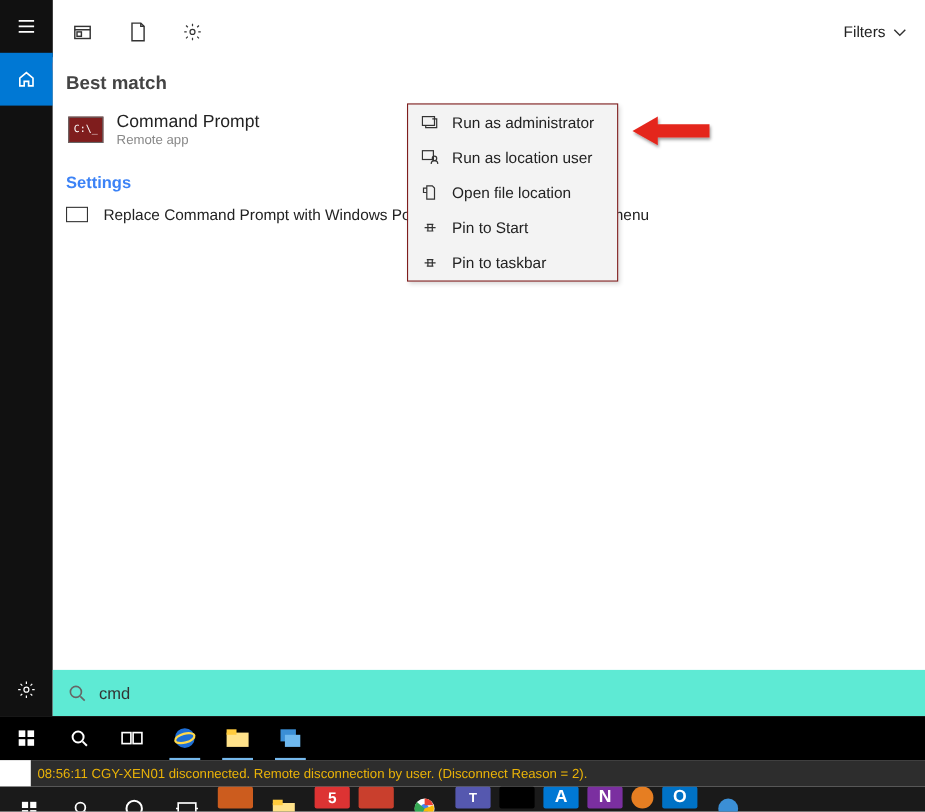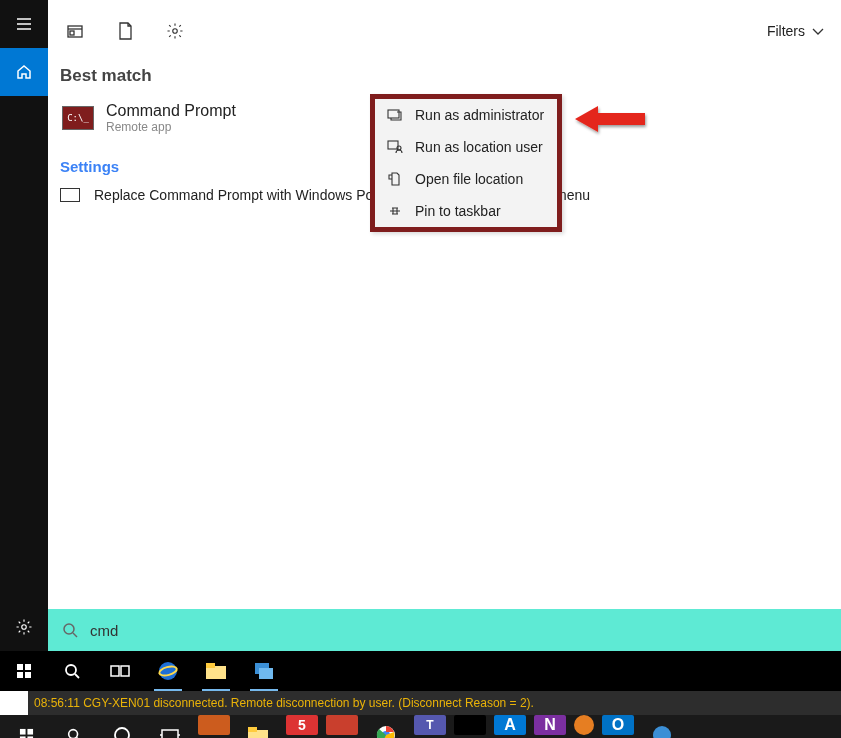--- a/index.html
+++ b/index.html
@@ -40,21 +40,21 @@
     }
     .rail-spacer {
       flex: 1;
     }
     .top-bar {
       position: absolute;
       left: 48px;
       top: 0;
       right: 0;
       height: 64px;
-      border-bottom: 2px solid #ef4444;
+      border-bottom: 7px solid #ef4444;
       display: flex;
       align-items: center;
       padding: 0 16px;
       gap: 28px;
     }
     .top-bar .icon-btn {
       width: 22px;
       height: 22px;
       display:flex;align-items:center;justify-content:center;
       color:#333;
@@ -118,21 +118,21 @@
     }
     .settings-icon-box{
       width:20px;height:14px;border:1.5px solid #333;
     }
     .context-menu {
       position: absolute;
       left: 370px;
       top: 94px;
       width: 192px;
       background: #f3f3f3;
-      border: 5px solid #7f1d1d;
+      border: 1px solid #7f1d1d;
       box-shadow: 2px 2px 4px rgba(0,0,0,0.15);
       z-index: 50;
     }
     .menu-item {
       display: flex;
       align-items: center;
       height: 32px;
       padding: 0 12px;
       gap: 12px;
       font-size: 14px;
@@ -280,20 +280,26 @@
         <path d="M9 14 C9 12 10 11 12 11 C14 11 15 12 15 14"></path>
       </svg>
     <span>Run as location user</span>
   </div>
   <div class="menu-item">
     <svg width="16" height="16" viewBox="0 0 16 16" fill="none" stroke="#333" stroke-width="1.1">
         <path d="M5 2 H10 L12 4 V14 H5 Z"></path>
         <path d="M5 8 H2 V4 H5"></path>
       </svg>
     <span>Open file location</span>
+  </div>
+  <div class="menu-item">
+    <svg width="16" height="16" viewBox="0 0 16 16" fill="none" stroke="#333" stroke-width="1.1">
+        <path d="M3 8 H13 M6 5 V11 M10 5 V11 M5 5 H11 M5 11 H11"></path>
+      </svg>
+    <span>Pin to Start</span>
   </div>
   <div class="menu-item">
     <svg width="16" height="16" viewBox="0 0 16 16" fill="none" stroke="#333" stroke-width="1.1">
         <path d="M3 8 H13 M6 5 V11 M10 5 V11 M5 5 H11 M5 11 H11"></path>
       </svg>
     <span>Pin to taskbar</span>
   </div>
 </div>
 
 <div class="arrow-annotation">

